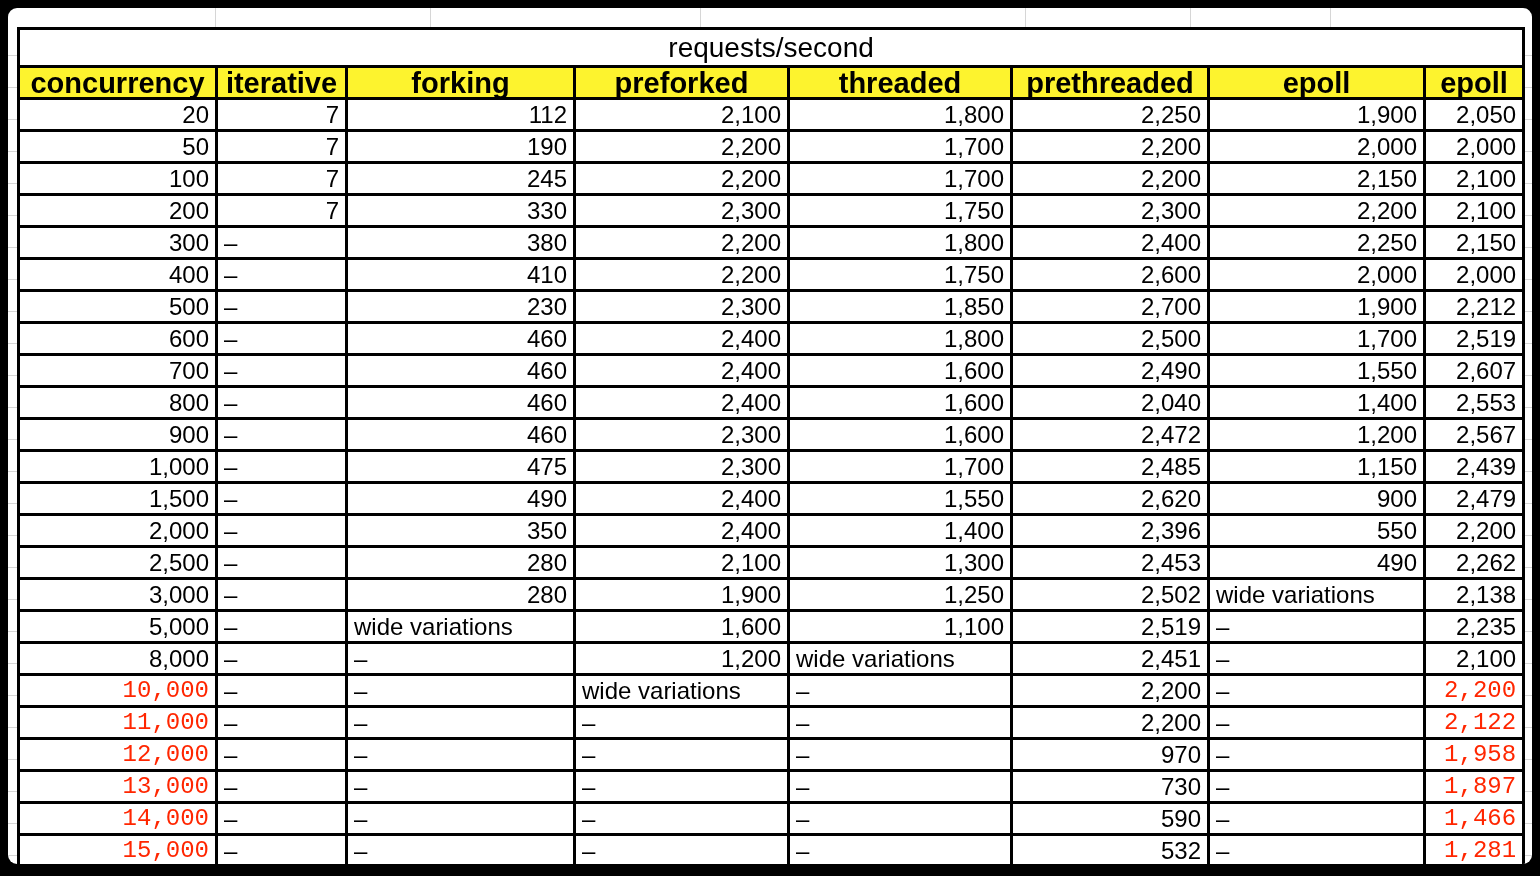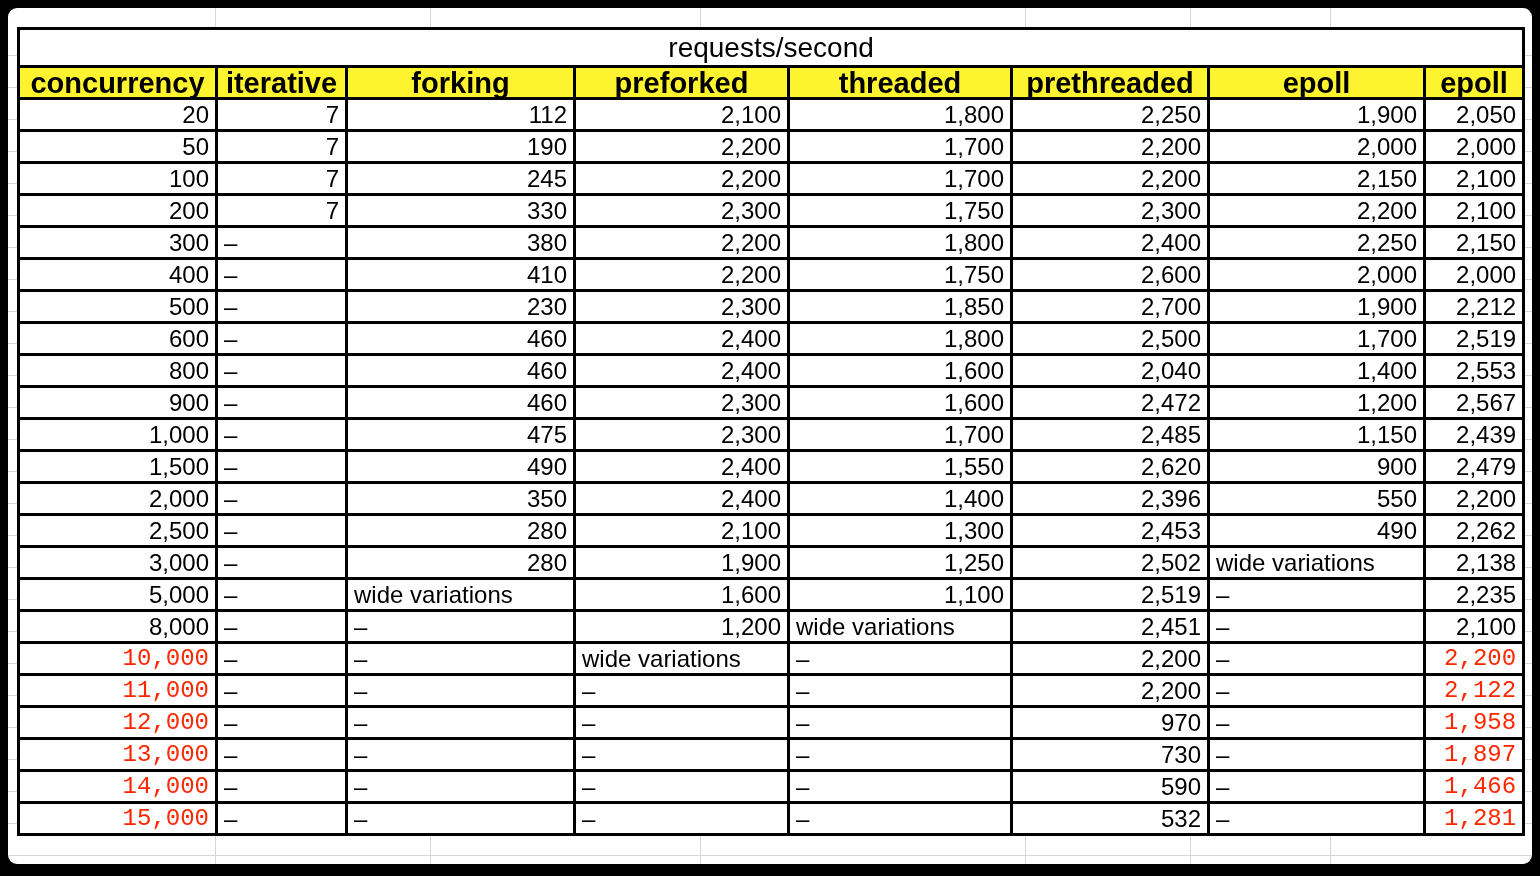--- a/index.html
+++ b/index.html
@@ -179,20 +179,30 @@
           <td class="num">600</td>
           <td class="txt">–</td>
           <td class="num">460</td>
           <td class="num">2,400</td>
           <td class="num">1,800</td>
           <td class="num">2,500</td>
           <td class="num">1,700</td>
           <td class="num">2,519</td>
         </tr>
         <tr>
+          <td class="num">700</td>
+          <td class="txt">–</td>
+          <td class="num">460</td>
+          <td class="num">2,400</td>
+          <td class="num">1,600</td>
+          <td class="num">2,490</td>
+          <td class="num">1,550</td>
+          <td class="num">2,607</td>
+        </tr>
+        <tr>
           <td class="num">800</td>
           <td class="txt">–</td>
           <td class="num">460</td>
           <td class="num">2,400</td>
           <td class="num">1,600</td>
           <td class="num">2,040</td>
           <td class="num">1,400</td>
           <td class="num">2,553</td>
         </tr>
         <tr>

